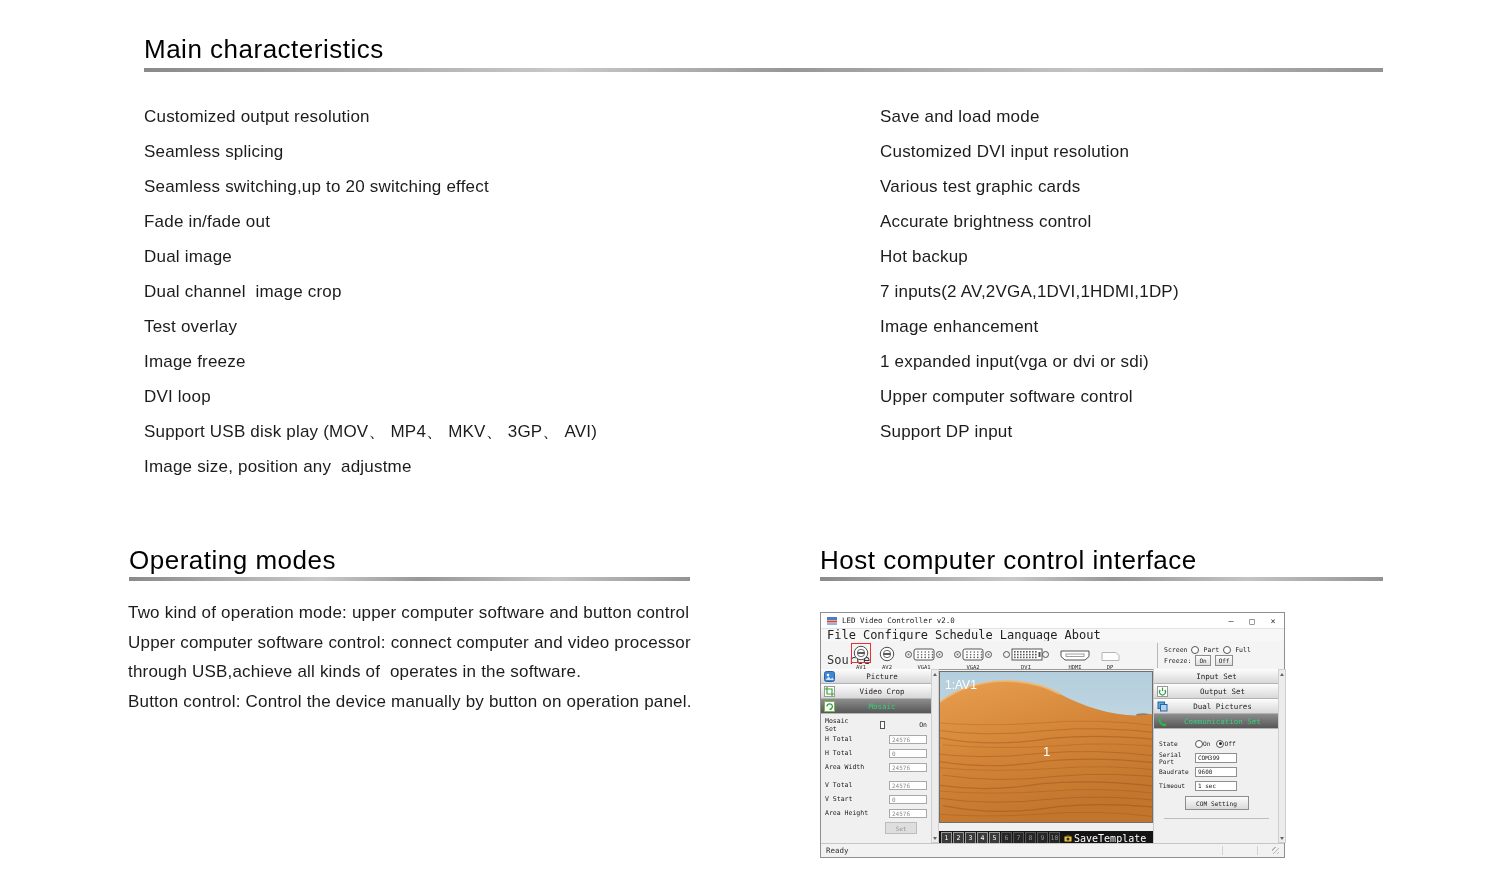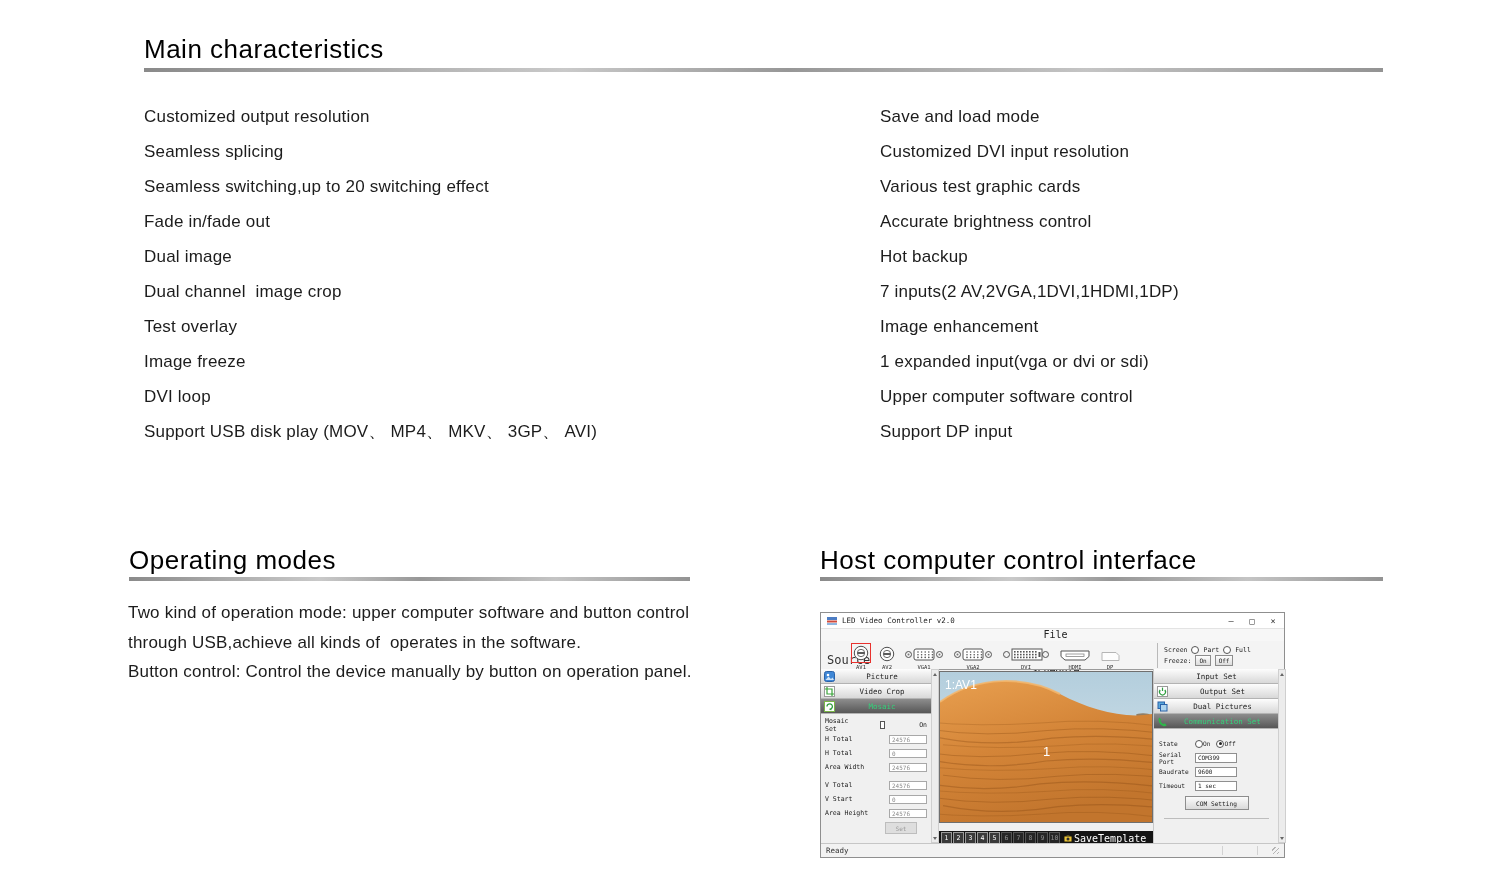--- a/index.html
+++ b/index.html
@@ -14,21 +14,21 @@
 
   
   .app{left:820px;top:612px;width:465px;height:246px;background:#f0f0f0;border:1px solid #8f8f8f;
        font-family:"DejaVu Sans Mono",monospace;font-size:7px;color:#222;box-sizing:border-box;}
   .titlebar{position:absolute;left:0;top:0;right:0;height:16px;background:#ffffff;border-bottom:1px solid #e3e3e3;
             display:flex;align-items:center;padding:0 5px;box-sizing:border-box;}
   .titlebar .ttl{margin-left:4px;font-size:7.5px;color:#222;}
   .wctrls{margin-left:auto;display:flex;gap:9px;font-size:8.5px;color:#333;}
   .wctrls span{width:12px;text-align:center;cursor:default;}
   .menubar{position:absolute;left:0;top:16px;right:0;height:12px;background:#f7f7f7;display:flex;gap:7px;
-           align-items:center;padding-left:6px;font-size:10px;flex-direction:column;}
+           align-items:center;padding-left:6px;font-size:12px;}
   .toolbar{position:absolute;left:0;top:28px;right:0;height:28px;background:#f4f4f4;border-bottom:1px solid #9a9a9a;}
   .src-label{position:absolute;left:6px;top:12px;font-size:12px;color:#333;text-align:center;}
   .srcrow{position:absolute;left:30px;top:2px;display:flex;align-items:flex-end;gap:7px;}
   .srcgroup{display:flex;flex-direction:column;align-items:center;}
   .iconbox{display:flex;align-items:center;justify-content:center;padding:1px;}
   .iconbox.sel{border:1px solid #e8322e;}
   .srclbl{font-size:5.5px;color:#333;margin-top:1px;}
   .cluster{position:absolute;right:4px;top:2px;width:116px;height:24px;border-left:1px solid #b9b9b9;padding:1px 0 0 6px;}
   .crow{display:flex;align-items:center;gap:4px;height:11px;font-size:6.5px;}
   .radio{display:inline-block;width:6px;height:6px;border:1px solid #555;border-radius:50%;background:#fff;position:relative;}
@@ -95,38 +95,40 @@
       <div class="feat">Customized output resolution</div>
       <div class="feat">Seamless splicing</div>
       <div class="feat">Seamless switching,up to 20 switching effect</div>
       <div class="feat">Fade in/fade out</div>
       <div class="feat">Dual image</div>
       <div class="feat">Dual channel  image crop</div>
       <div class="feat">Test overlay</div>
       <div class="feat">Image freeze</div>
       <div class="feat">DVI loop</div>
       <div class="feat">Support USB disk play (MOV、 MP4、 MKV、 3GP、 AVI)</div>
+      <div class="feat">Image size, position any  adjustme</div>
     </div>
   <div class="abs" style="left:880px;top:99px;" id="features-right">
       <div class="feat">Save and load mode</div>
       <div class="feat">Customized DVI input resolution</div>
       <div class="feat">Various test graphic cards</div>
       <div class="feat">Accurate brightness control</div>
       <div class="feat">Hot backup</div>
       <div class="feat">7 inputs(2 AV,2VGA,1DVI,1HDMI,1DP)</div>
       <div class="feat">Image enhancement</div>
       <div class="feat">1 expanded input(vga or dvi or sdi)</div>
       <div class="feat">Upper computer software control</div>
       <div class="feat">Support DP input</div>
     </div>
 
   <div class="abs sec-title" style="left:129px;top:545px;">Operating modes</div>
   <div class="abs rule" style="left:129px;top:577px;width:561px;"></div>
   <div class="abs" style="left:128px;top:598px;" id="operating-text">
       <div class="op-line">Two kind of operation mode: upper computer software and button control</div>
+      <div class="op-line">Upper computer software control: connect computer and video processor</div>
       <div class="op-line">through USB,achieve all kinds of  operates in the software.</div>
       <div class="op-line">Button control: Control the device manually by button on operation panel.</div>
     </div>
 
   <div class="abs sec-title" style="left:820px;top:545px;">Host computer control interface</div>
   <div class="abs rule" style="left:820px;top:577px;width:563px;"></div>
 
   <div class="abs app">
 
     <div class="titlebar">

